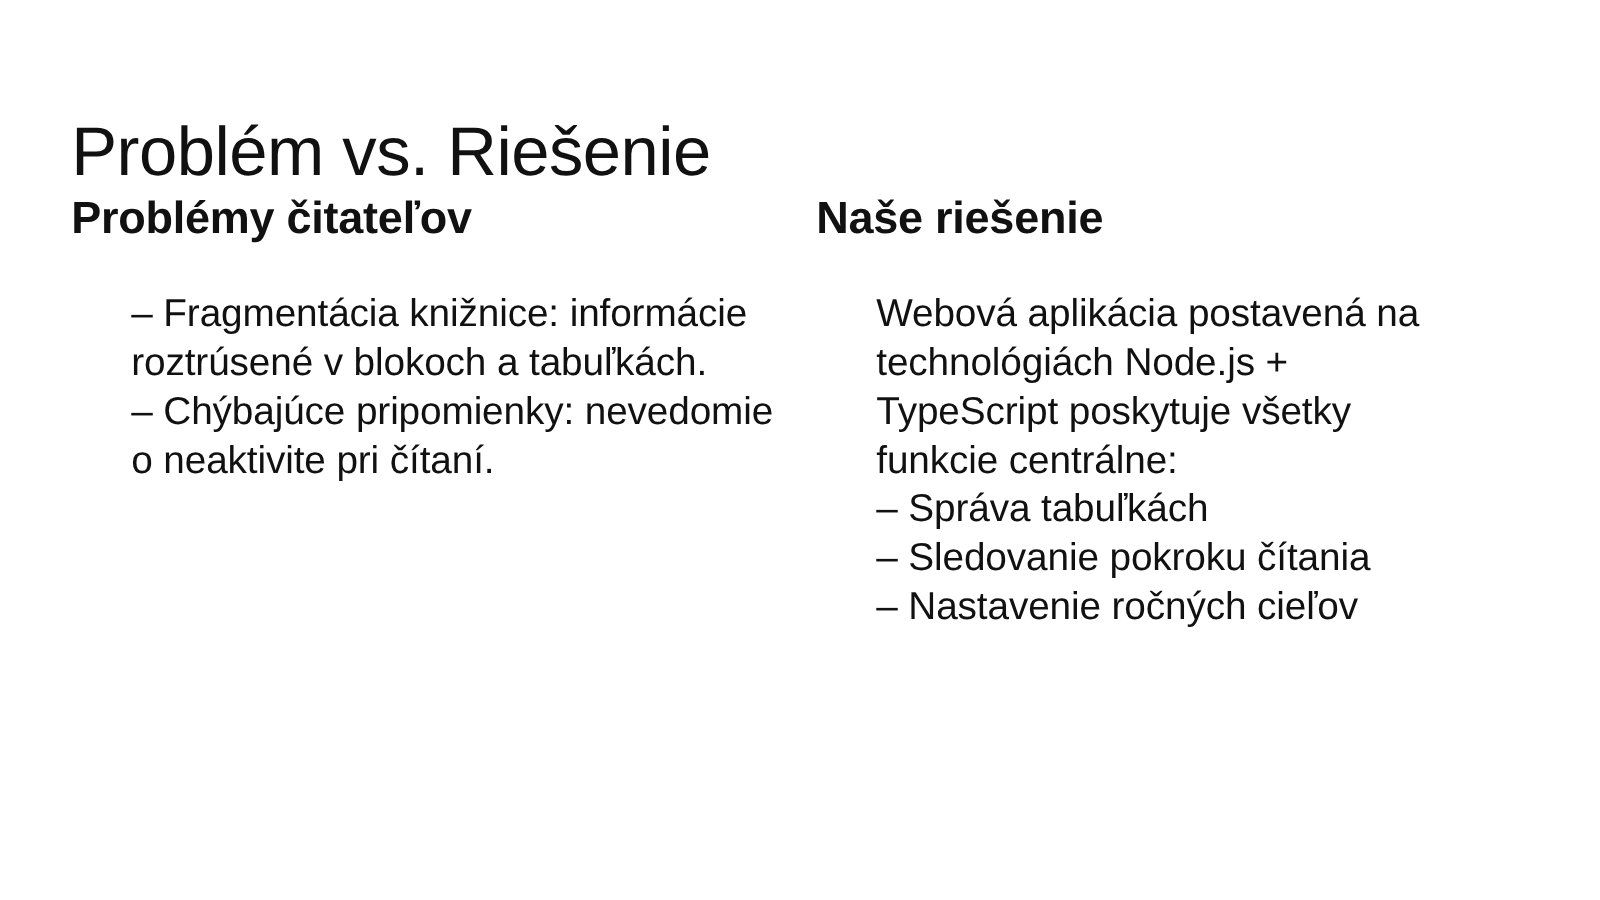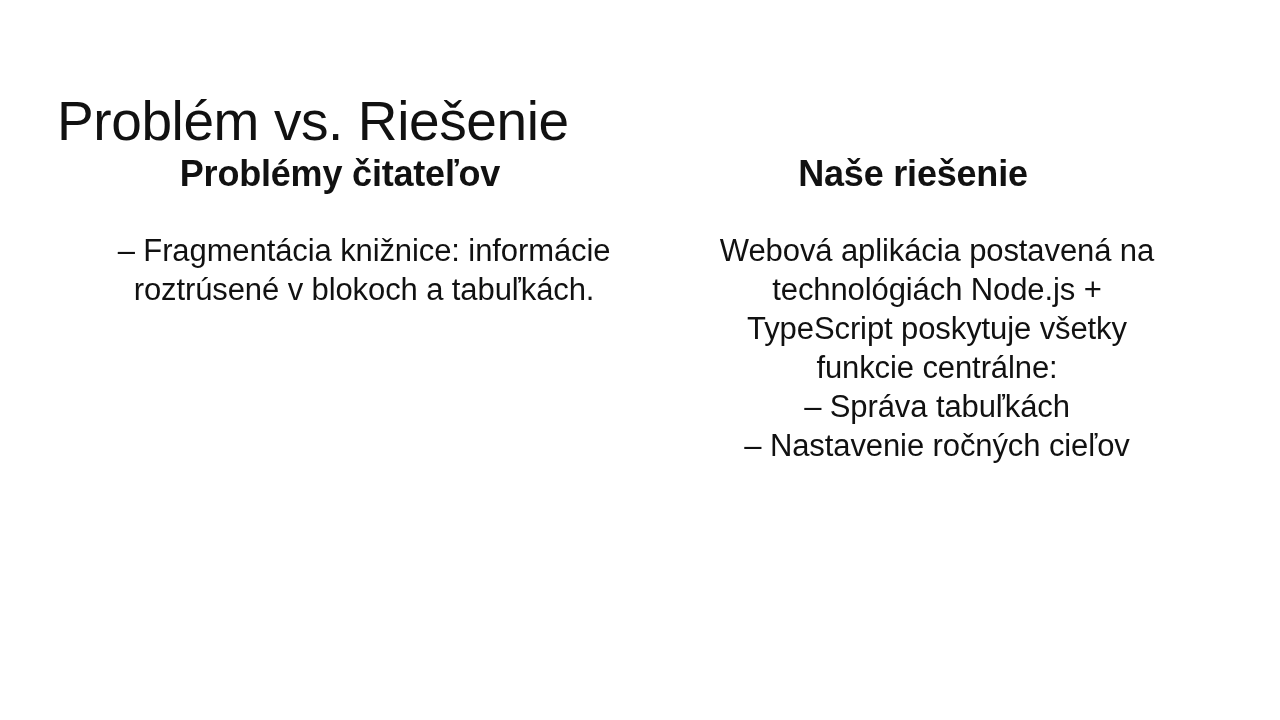--- a/index.html
+++ b/index.html
@@ -41,21 +41,20 @@
     left: 57px;
     top: 152px;
     width: 1170px;
     display: flex;
     flex-direction: row;
     align-items: flex-start;
   }
 
   .column {
     box-sizing: border-box;
-    text-align: center;
   }
 
   .column-left {
     width: 596px;
     padding-right: 30px;
   }
 
   .column-right {
     width: 520px;
   }
@@ -95,27 +94,29 @@
 <div class="slide">
 
   <h1 class="slide-title">Problém vs. Riešenie</h1>
 
   <div class="columns">
 
     <div class="column column-left">
       <h2 class="column-heading">Problémy čitateľov</h2>
       <p class="column-body body-block">
           <span class="body-line">– Fragmentácia knižnice: informácie roztrúsené v blokoch a tabuľkách.</span>
+          <span class="body-line">– Chýbajúce pripomienky: nevedomie o neaktivite pri čítaní.</span>
         </p>
     </div>
 
     <div class="column column-right">
       <h2 class="column-heading">Naše riešenie</h2>
       <p class="column-body body-block">
           <span class="body-line">Webová aplikácia postavená na technológiách Node.js + TypeScript poskytuje všetky funkcie centrálne:</span>
           <span class="body-line">– Správa tabuľkách</span>
+          <span class="body-line">– Sledovanie pokroku čítania</span>
           <span class="body-line">– Nastavenie ročných cieľov</span>
         </p>
     </div>
 
   </div>
 
 </div>
 
 </body></html>

